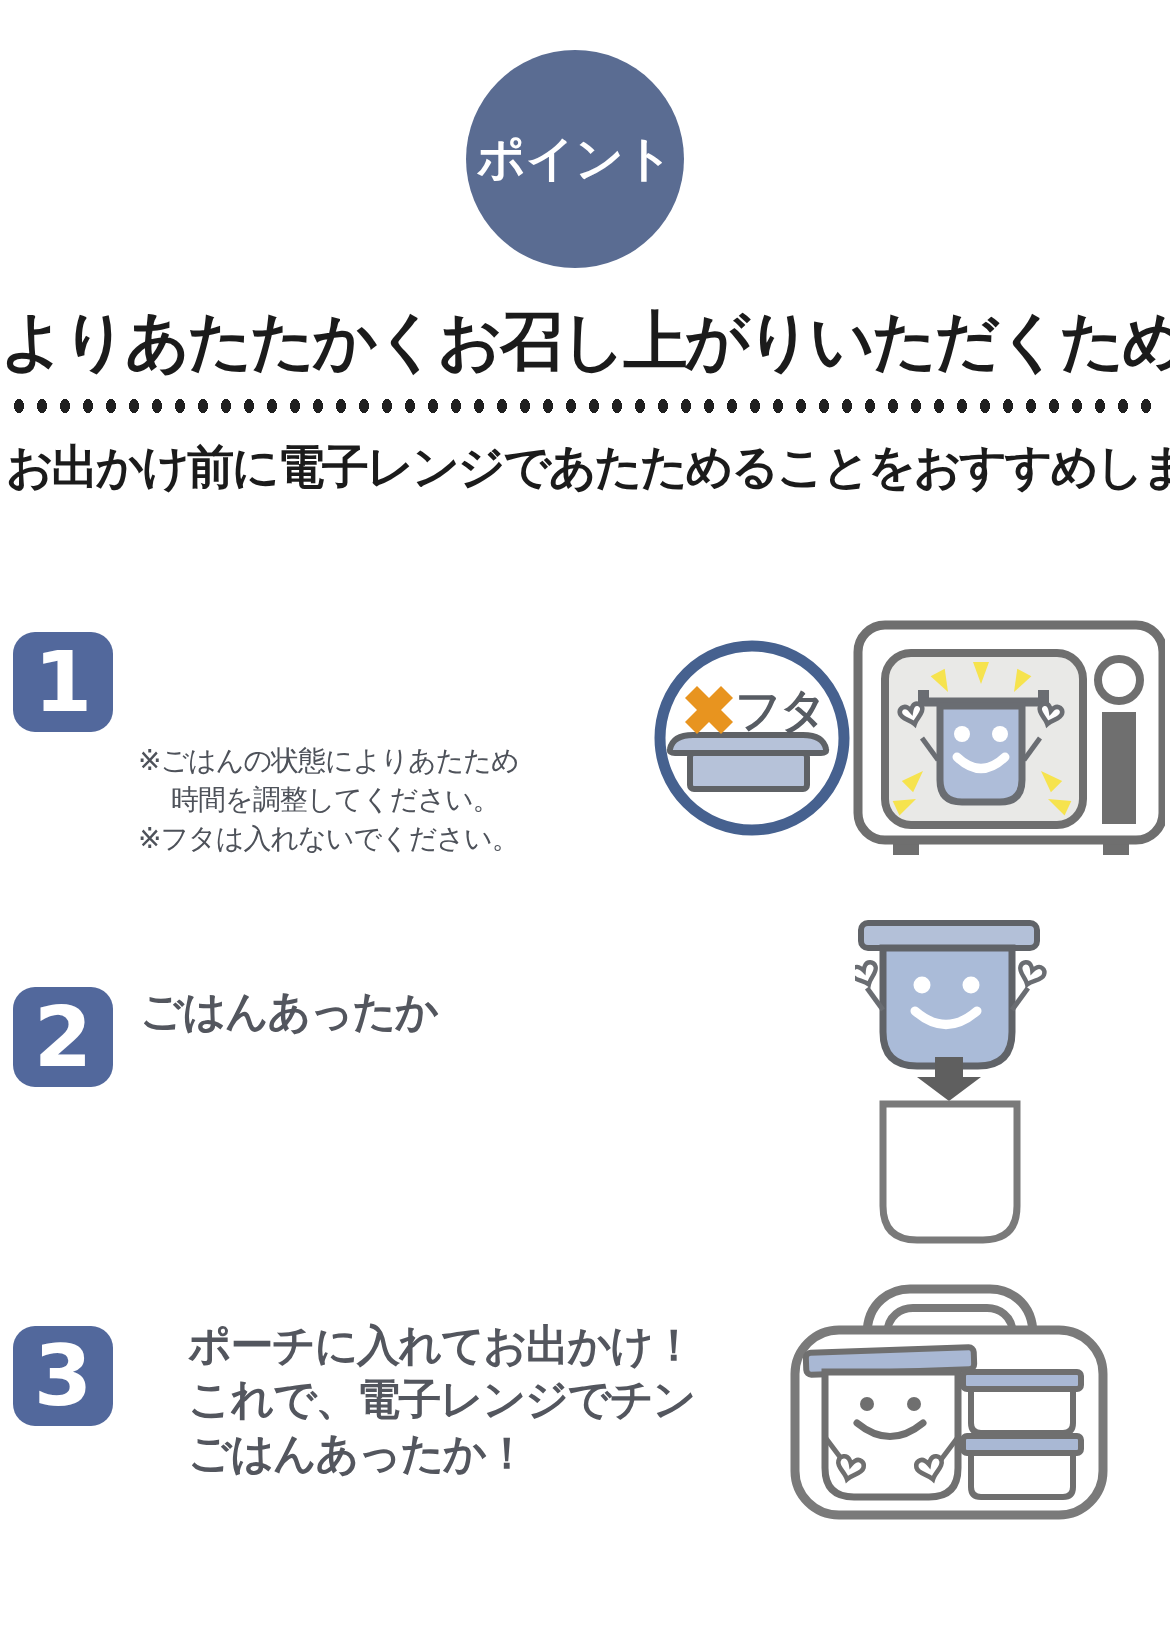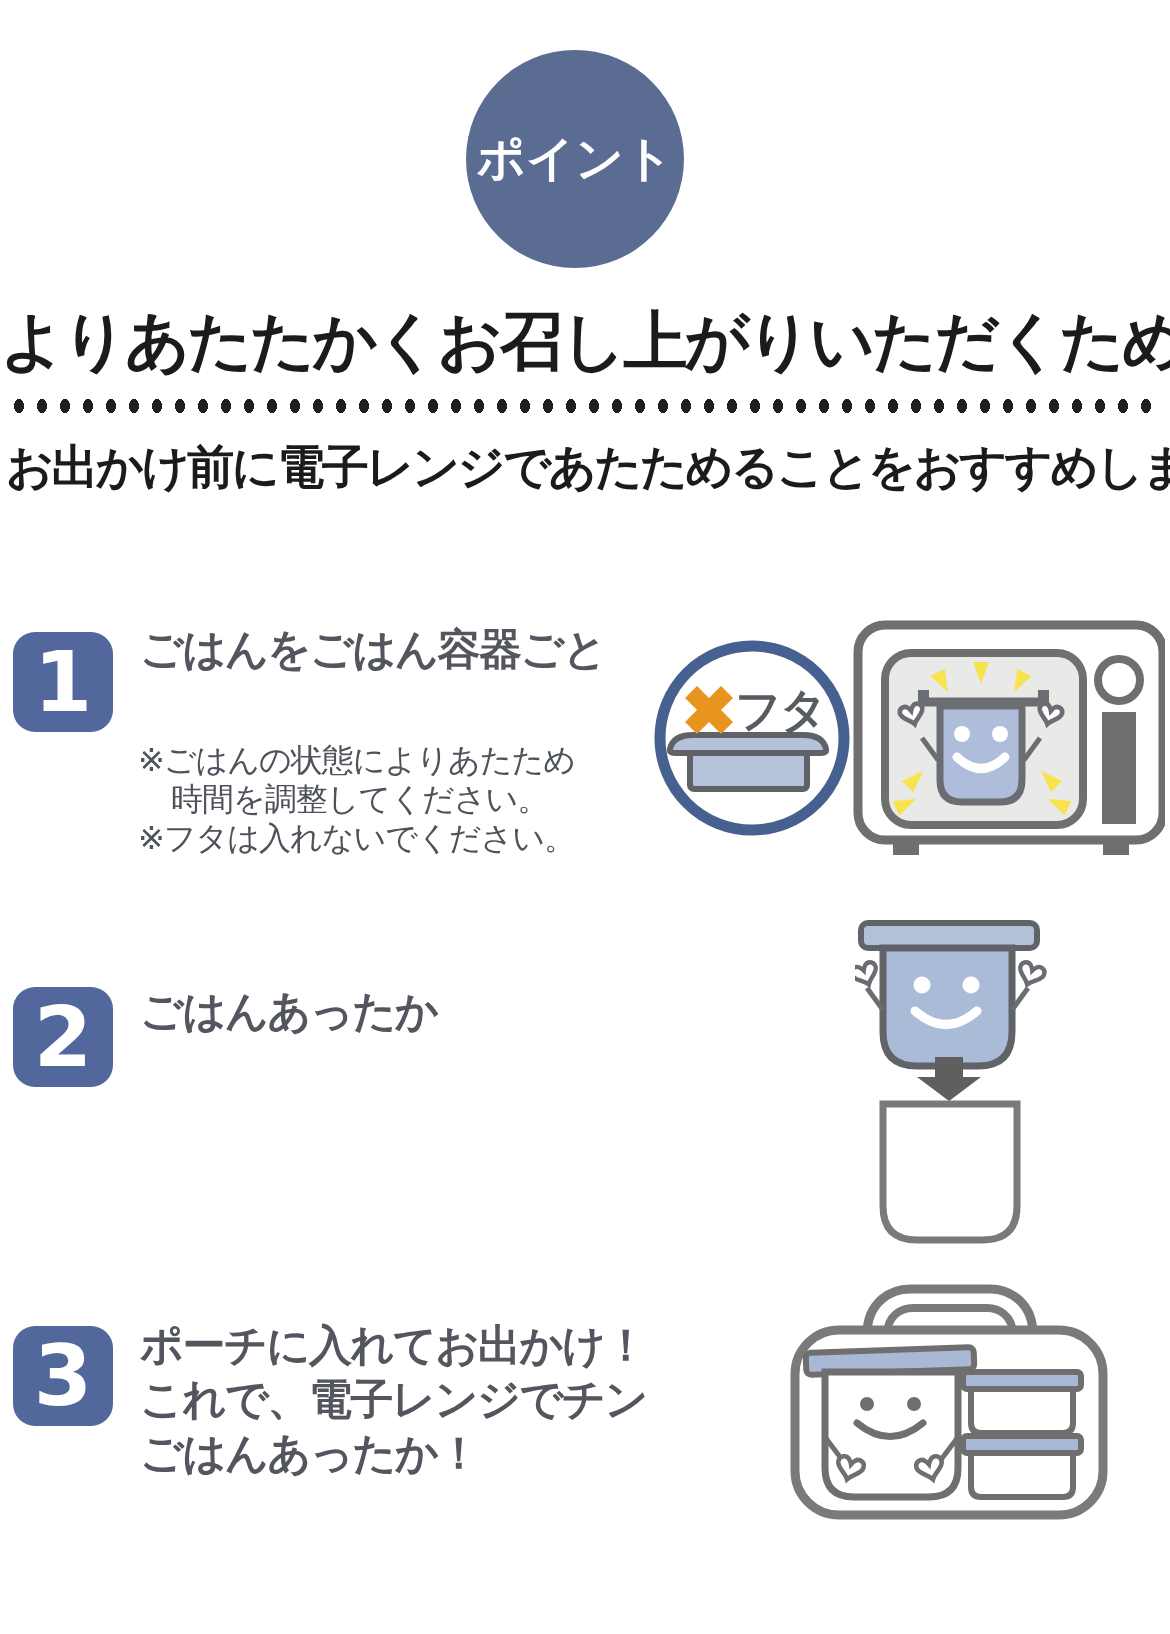--- a/index.html
+++ b/index.html
@@ -33,24 +33,24 @@
     left:13px;width:100px;height:100px;border-radius:22px;background:#52689c;
     display:flex;align-items:center;justify-content:center;
   }
   .badge span{color:#ffffff;font-size:84px;font-weight:700;line-height:1;}
   .badge-1{top:632px;} .badge-2{top:987px;} .badge-3{top:1326px;}
 
   .step-title{
     left:140px;margin:0;font-size:43px;font-weight:700;color:#53565e;
     line-height:54px;letter-spacing:-1.5px;white-space:nowrap;
   }
-  .title-1{top:622px;} .title-2{top:984px;} .title-3{top:1318px;}
+  .title-1{top:622px;} .title-2{top:984px;} .title-3{top:1318px;margin-left:48px;}
 
   .step-notes{
-    left:138px;top:741px;font-size:32px;line-height:39px;font-weight:500;
+    left:138px;top:741px;font-size:28px;line-height:39px;font-weight:500;
     color:#4e525a;letter-spacing:-1px;white-space:nowrap;
   }
   .note-indent{padding-left:33px;}
 
   .illus{position:absolute;}
   .illus-1{left:635px;top:608px;}
   .illus-2{left:855px;top:910px;}
   .illus-3{left:770px;top:1265px;}
 </style>
 </head>
@@ -70,21 +70,20 @@
   </div>
 
   <h1 class="abs headline">よりあたたかくお召し上がりいただくために</h1>
   <div class="abs dots"></div>
   <p class="abs subtitle">お出かけ前に電子レンジであたためることをおすすめします。</p>
 
   <div class="abs badge badge-1">
     <span>1</span>
   </div>
   <div class="abs step-title title-1">
-    <div>ごはんをごはん容器ごと</div>
   </div>
   <div class="abs step-notes">
     <div>※ごはんの状態によりあたため</div>
     <div class="note-indent">時間を調整してください。</div>
     <div>※フタは入れないでください。</div>
   </div>
 
   <svg class="illus illus-1" width="530" height="250" viewBox="0 0 530 250">
 
     <g>

